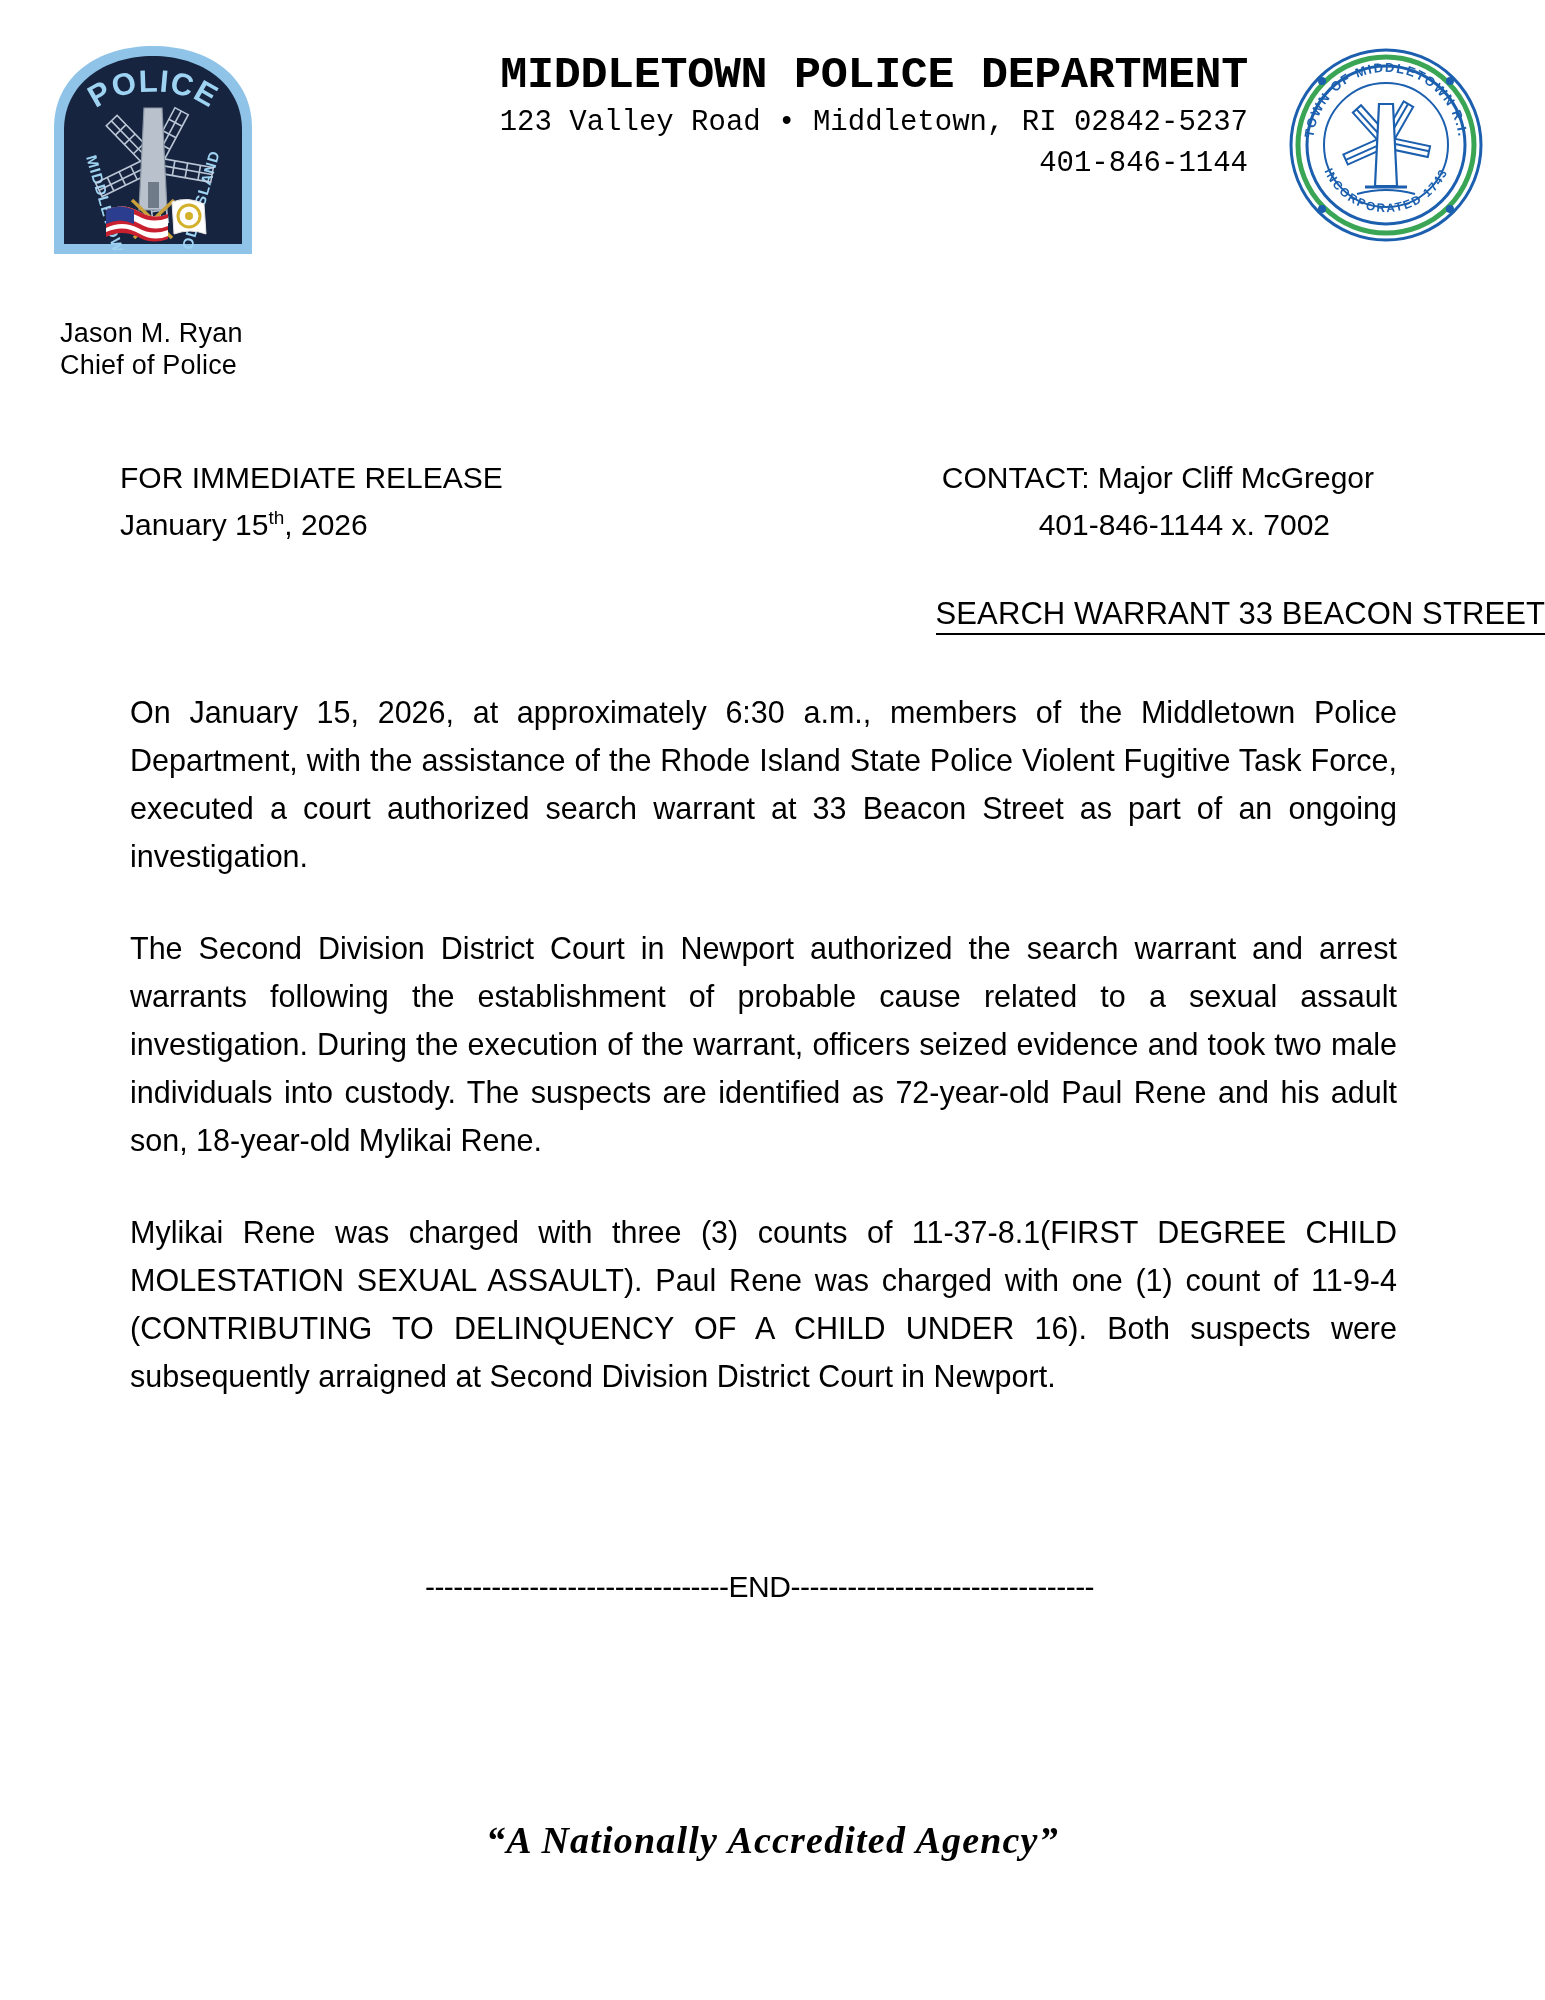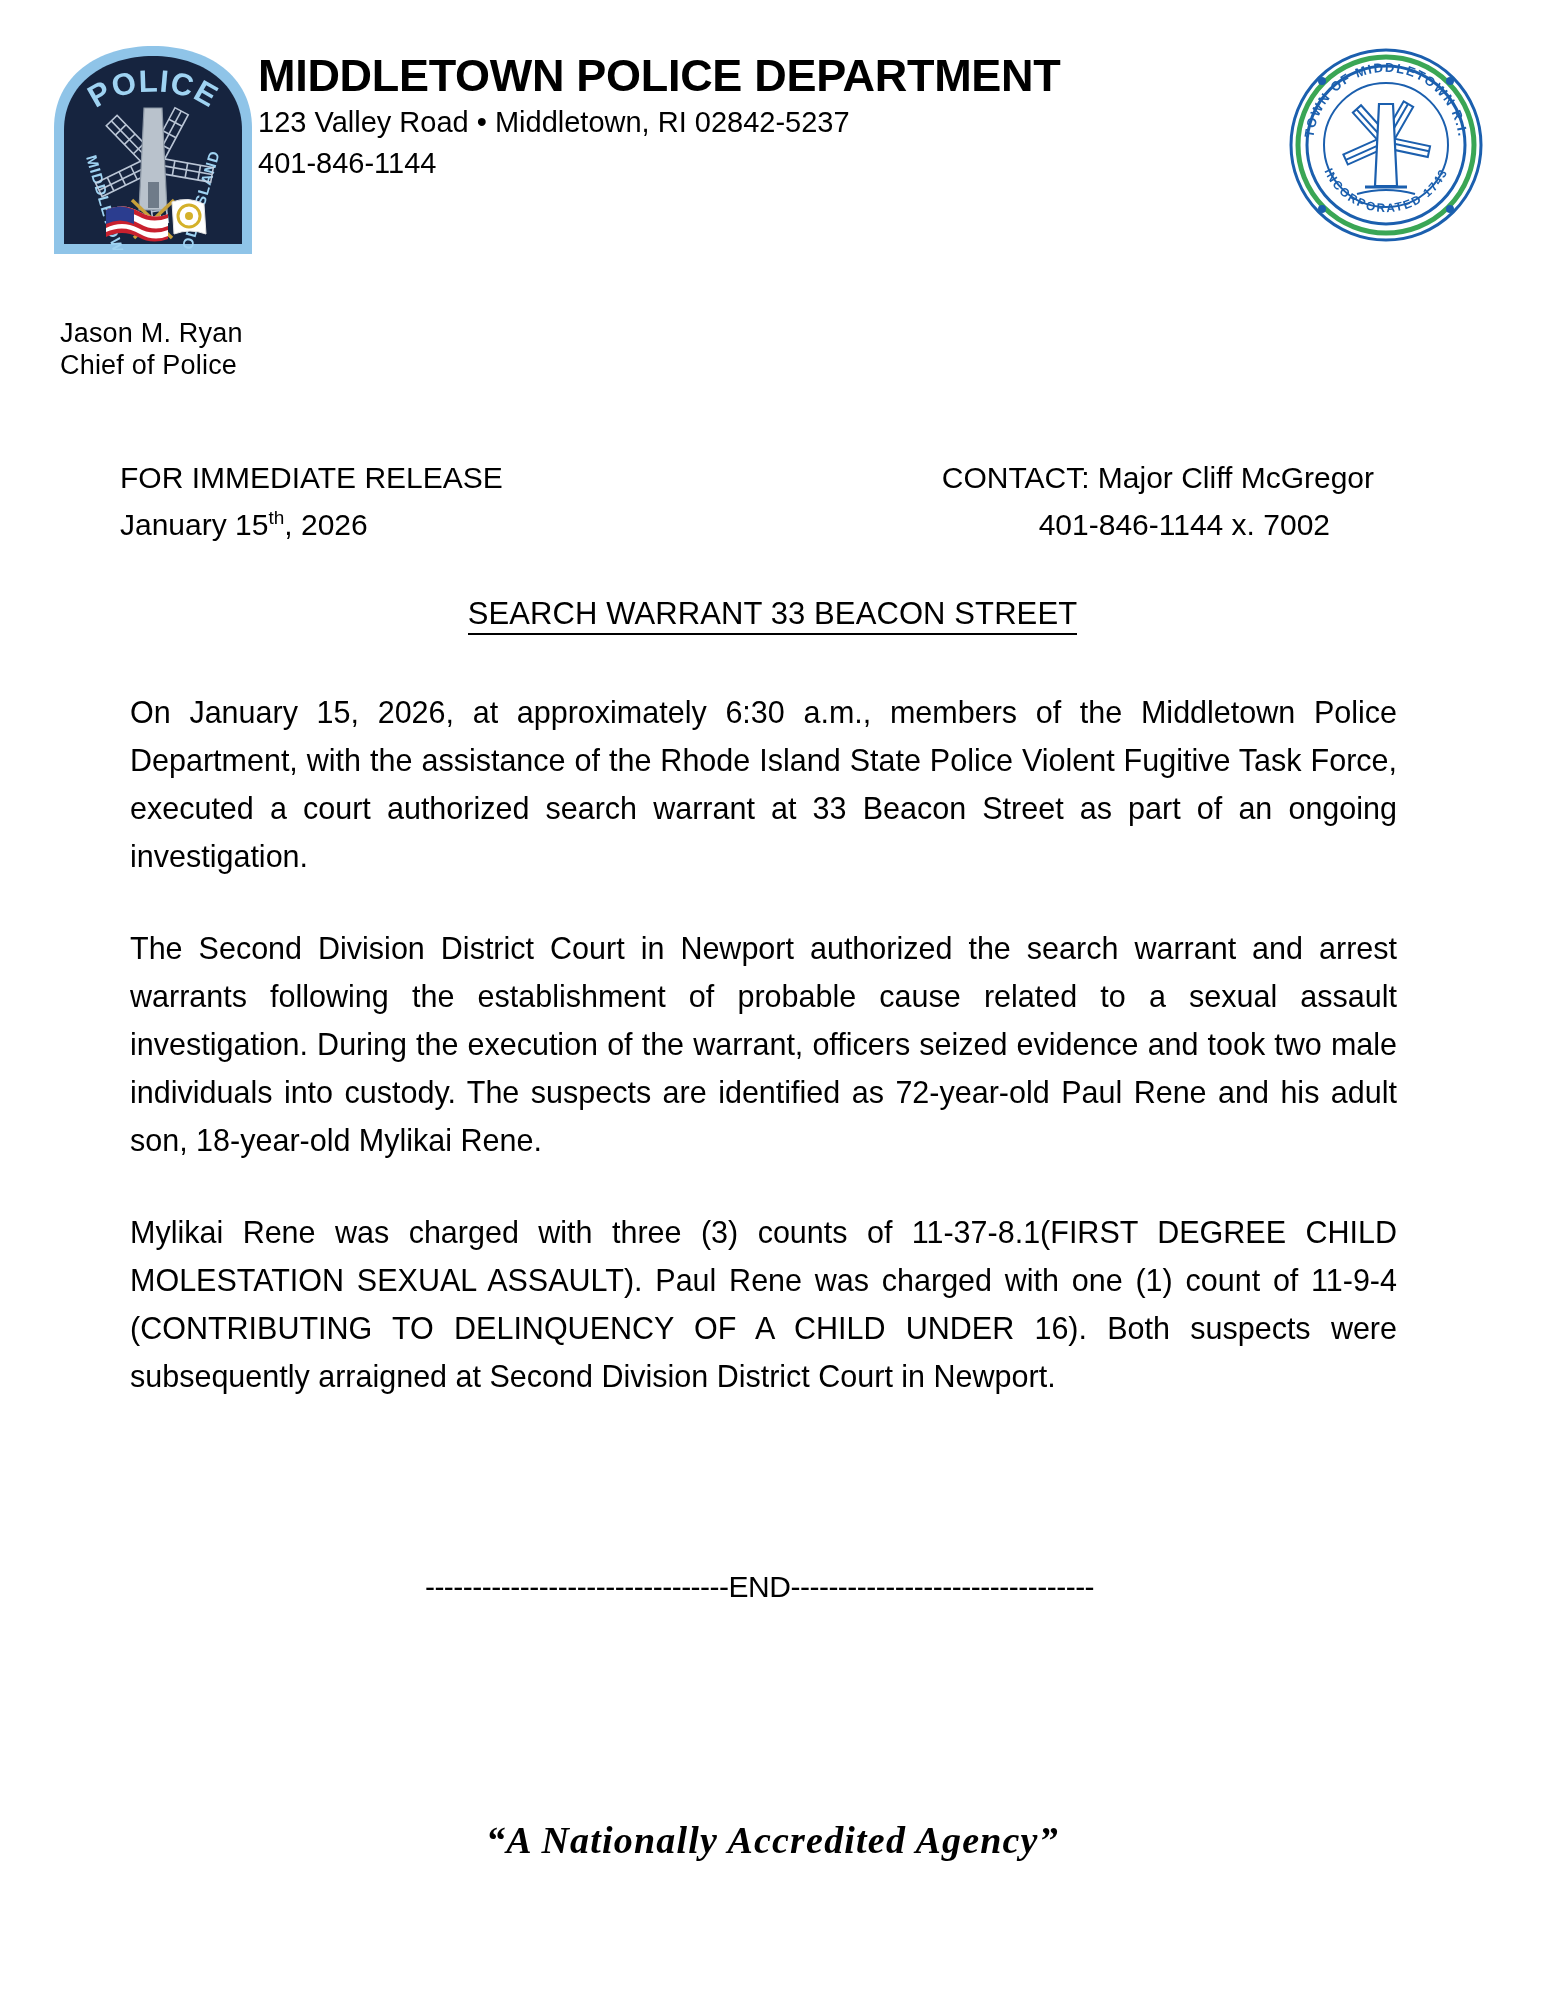--- a/index.html
+++ b/index.html
@@ -48,22 +48,22 @@
     font-size: 27px;
     line-height: 1.18;
     letter-spacing: .2px;
   }
 
   .header-center {
     position: absolute;
     left: 258px;
     top: 52px;
     width: 990px;
-    text-align: left;
-    font-family: Liberation Sans, sans-serif;
+    text-align: right;
+    font-family: Liberation Mono, monospace;
   }
   .dept-title {
     font-size: 45px;
     font-weight: bold;
     letter-spacing: -0.3px;
     line-height: 1.06;
     white-space: nowrap;
   }
   .dept-addr {
     font-size: 29px;
@@ -103,21 +103,21 @@
   .meta-right { flex: 1; text-align: right; padding-right: 46px; }
   .meta-right.sub { padding-right: 90px; }
   .sup { font-size: 19px; vertical-align: super; text-align: center; }
 
   
   .doc-title {
     position: absolute;
     left: 0;
     top: 596px;
     width: 1545px;
-    text-align: center;
+    text-align: right;
     font-size: 31px;
     letter-spacing: .1px;
   }
   .doc-title span {
     border-bottom: 2px solid #000;
     padding-bottom: 2px;
   }
 
   
   .body-copy {

